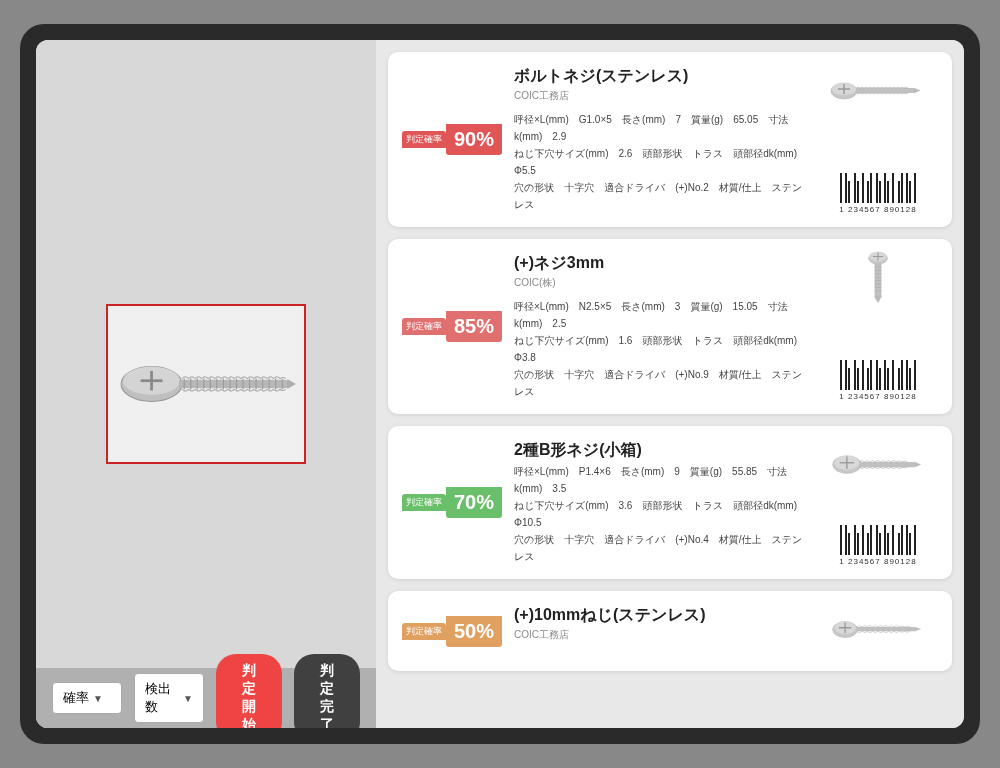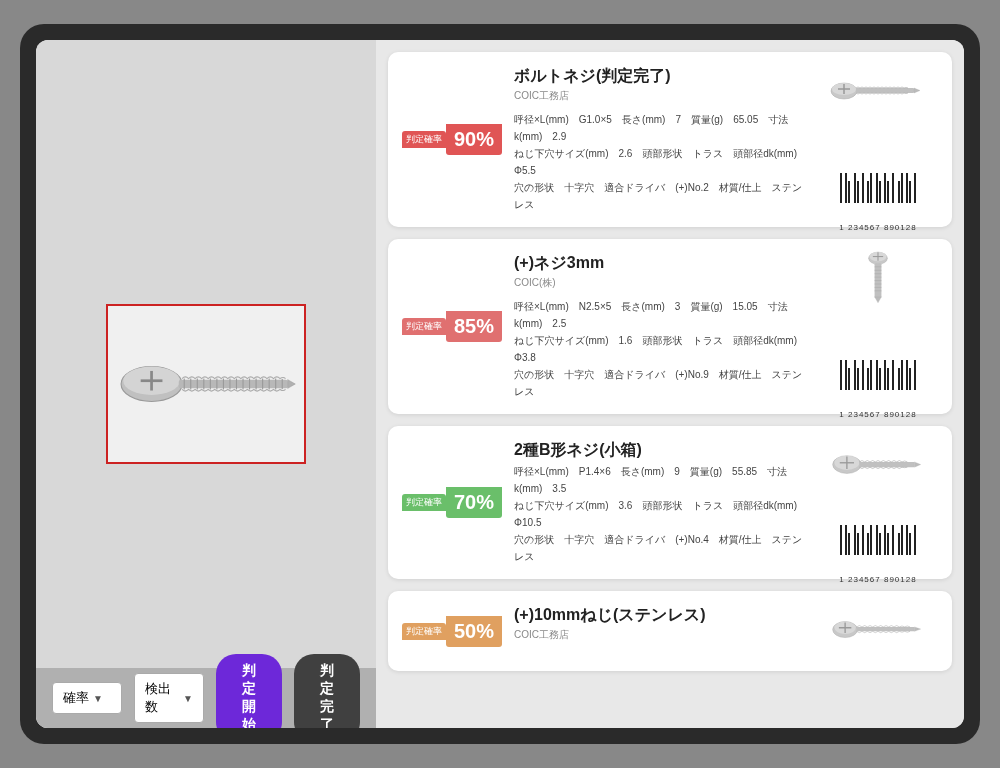--- a/index.html
+++ b/index.html
@@ -72,21 +72,21 @@
       display: flex;
       align-items: center;
       gap: 4px;
       min-width: 70px;
     }
     .toolbar-select-arrow {
       font-size: 10px;
       color: #555;
     }
     .btn-start {
-      background: #6d28d9;
+      background: #ef4444;
       color: white;
       border: none;
       border-radius: 20px;
       padding: 8px 20px;
       font-size: 14px;
       cursor: pointer;
       font-weight: bold;
     }
     .btn-complete {
       background: #404040;
@@ -195,21 +195,21 @@
       width: 2px;
       background: #222;
     }
     .bar-tall { height: 30px; }
     .bar-mid { height: 22px; }
     .bar-short { height: 14px; }
     .barcode-number {
       font-size: 8px;
       color: #333;
       letter-spacing: 1px;
-      margin-top: 20px;
+      margin-top: 2px;
     }
     
     .screw-svg {
       width: 100%;
       height: 100%;
     }
   </style>
 </head>
 <body>
 
@@ -270,21 +270,21 @@
       </div>
 
       <div class="right-panel">
 
         <div class="result-card">
           <div class="confidence-badge badge-90">
             <span class="badge-label">判定確率</span>
             <span class="badge-value">90%</span>
           </div>
           <div class="card-content">
-            <div class="card-title">ボルトネジ(判定完了)</div>
+            <div class="card-title">ボルトネジ(ステンレス)</div>
             <div class="card-shop">COIC工務店</div>
             <div class="card-specs">
               <div>呼径×L(mm)　G1.0×5　長さ(mm)　7　質量(g)　65.05　寸法k(mm)　2.9</div>
               <div>ねじ下穴サイズ(mm)　2.6　頭部形状　トラス　頭部径dk(mm)　Φ5.5</div>
               <div>穴の形状　十字穴　適合ドライバ　(+)No.2　材質/仕上　ステンレス</div>
             </div>
           </div>
           <div class="card-image-barcode">
             <div class="screw-thumb">
               <svg viewBox="0 0 100 40" width="100" height="40">

